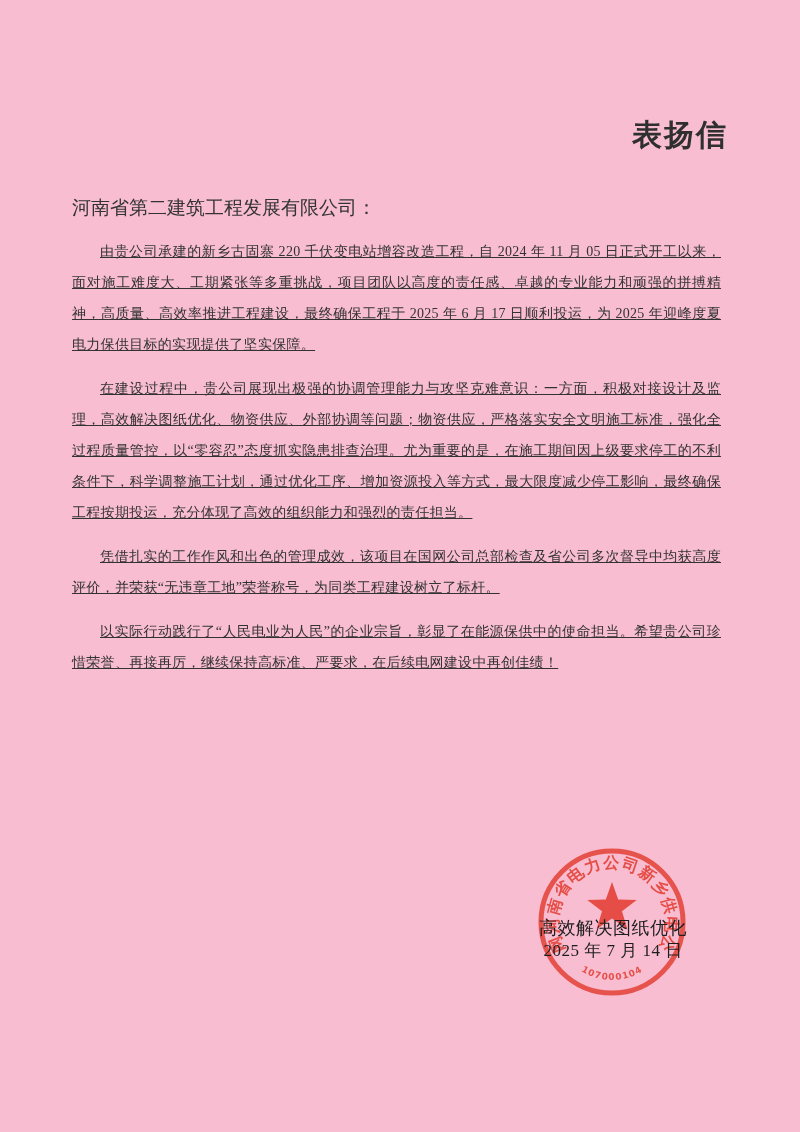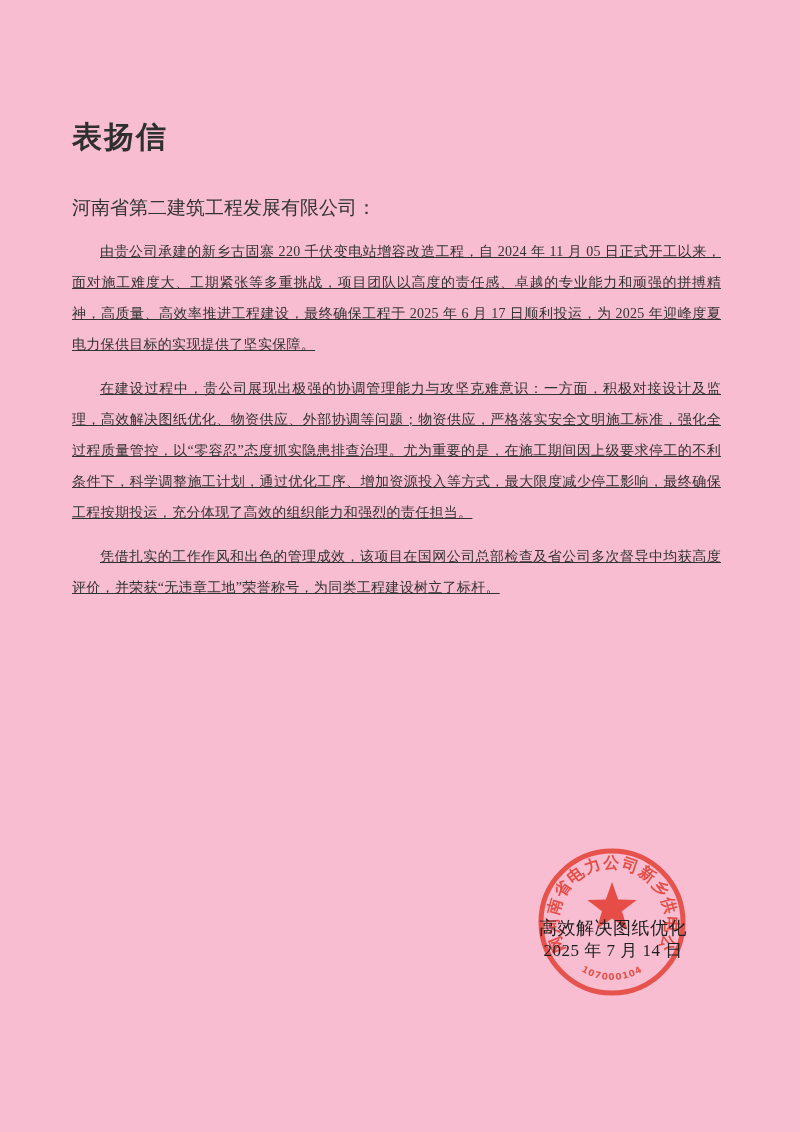--- a/index.html
+++ b/index.html
@@ -19,24 +19,25 @@
     width: 800px;
     height: 1132px;
     background: #f8bdd0;
     box-sizing: border-box;
     padding: 118px 72px 0 72px;
   }
   .title {
     margin: 0;
     font-size: 30px;
     font-weight: bold;
-    text-align: left;
+    text-align: right;
     letter-spacing: 2px;
     line-height: 38px;
     color: #2f2f2f;
+    font-family: Liberation Mono, monospace;
   }
   .addressee {
     margin-top: 36px;
     font-size: 19px;
     line-height: 31px;
     color: #333333;
   }
   .para {
     margin: 13px 7px 0 0;
     font-size: 14px;
@@ -99,20 +100,21 @@
 
 <div class="page">
 
   <h1 class="title">表扬信</h1>
 
   <div class="addressee">河南省第二建筑工程发展有限公司：</div>
 
   <p class="para">由贵公司承建的新乡古固寨 220 千伏变电站增容改造工程，自 2024 年 11 月 05 日正式开工以来，面对施工难度大、工期紧张等多重挑战，项目团队以高度的责任感、卓越的专业能力和顽强的拼搏精神，高质量、高效率推进工程建设，最终确保工程于 2025 年 6 月 17 日顺利投运，为 2025 年迎峰度夏电力保供目标的实现提供了坚实保障。</p>
   <p class="para">在建设过程中，贵公司展现出极强的协调管理能力与攻坚克难意识：一方面，积极对接设计及监理，高效解决图纸优化、物资供应、外部协调等问题；物资供应，严格落实安全文明施工标准，强化全过程质量管控，以“零容忍”态度抓实隐患排查治理。尤为重要的是，在施工期间因上级要求停工的不利条件下，科学调整施工计划，通过优化工序、增加资源投入等方式，最大限度减少停工影响，最终确保工程按期投运，充分体现了高效的组织能力和强烈的责任担当。</p>
   <p class="para">凭借扎实的工作作风和出色的管理成效，该项目在国网公司总部检查及省公司多次督导中均获高度评价，并荣获“无违章工地”荣誉称号，为同类工程建设树立了标杆。</p>
+  <p class="para">以实际行动践行了“人民电业为人民”的企业宗旨，彰显了在能源保供中的使命担当。希望贵公司珍惜荣誉、再接再厉，继续保持高标准、严要求，在后续电网建设中再创佳绩！</p>
 
   <div class="seal-area">
 
     <svg class="seal-svg" width="170" height="170" viewBox="0 0 170 170">
       <defs>
         <path id="ringPath" d="M 40.8 116 A 54 54 0 1 1 129.2 116" fill="none"></path>
         <path id="codePath" d="M 51.7 132.5 A 58 58 0 0 0 118.3 132.5" fill="none"></path>
       </defs>
       <circle cx="85" cy="85" r="71" fill="none" stroke="#e23a2e" stroke-width="5" opacity="0.88"></circle>
       <polygon points="85,45 78.8,62.5 60.3,63 75,74.2 69.7,92 85,81.5 100.3,92 95,74.2 109.7,63 91.2,62.5" fill="#e23a2e" opacity="0.92"></polygon>

